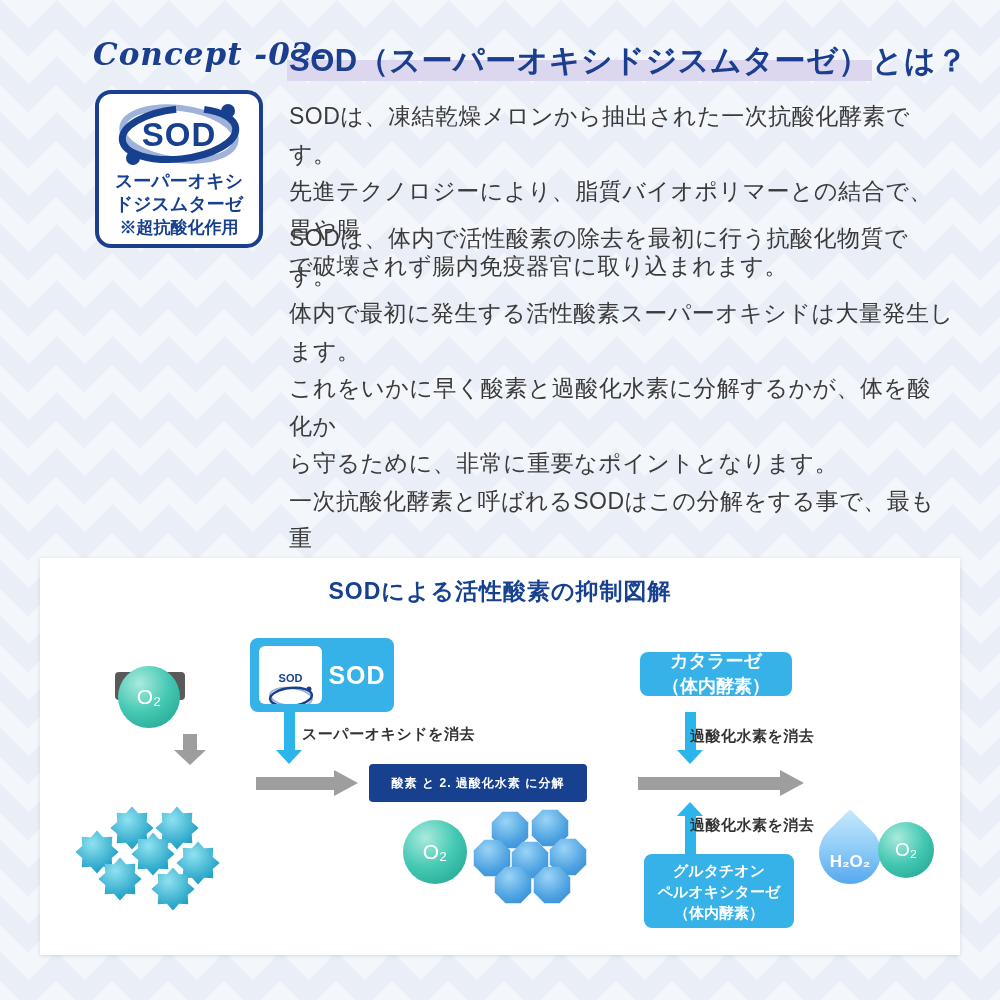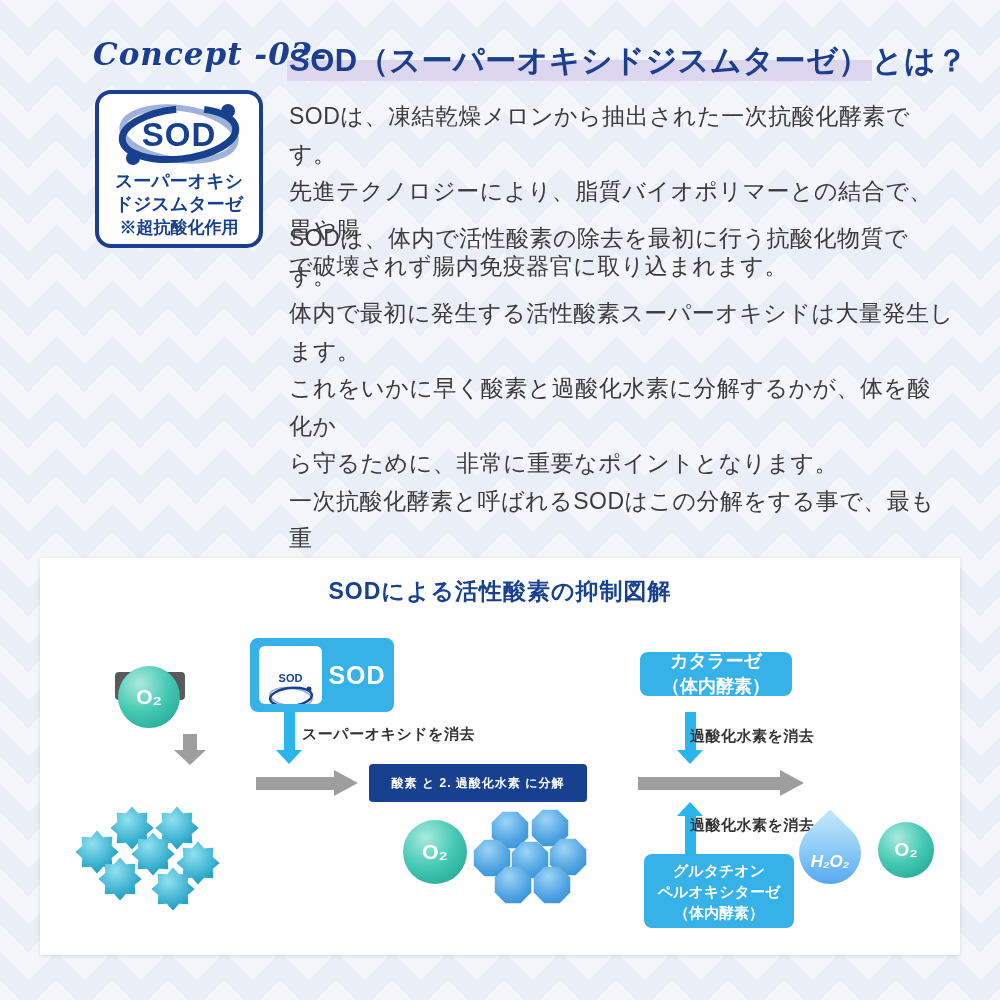--- a/index.html
+++ b/index.html
@@ -36,21 +36,21 @@
   .panel{left:40px;top:558px;width:920px;height:397px;background:#fff;box-shadow:0 1px 4px rgba(0,0,0,0.12);}
   .panel .dtitle{position:absolute;left:0;right:0;top:18px;text-align:center;font-size:23px;font-weight:bold;color:#17418f;letter-spacing:1px;}
   .navybox{position:absolute;background:#17418f;border-radius:4px;color:#fff;font-weight:bold;
     display:flex;align-items:center;justify-content:center;font-size:19px;letter-spacing:1px;}
   .bluebox{position:absolute;background:#36b2e8;border-radius:8px;color:#fff;font-weight:bold;
     display:flex;align-items:center;justify-content:center;text-align:center;white-space:pre-line;}
   .graylabel{position:absolute;background:#595959;border-radius:4px;color:#fff;font-weight:bold;
     display:flex;align-items:center;justify-content:center;font-size:18px;letter-spacing:2px;margin-top:40px;}
   .sphere{position:absolute;border-radius:50%;
     background:radial-gradient(circle at 35% 28%,#aaeadd,#45c9b4 48%,#1fa38e 95%);
-    display:flex;align-items:center;justify-content:center;color:#fff;font-weight:bold;}
+    display:flex;align-items:center;justify-content:center;color:#fff;font-weight:normal;}
   .arrlabel{position:absolute;font-size:15px;font-weight:bold;color:#333;white-space:nowrap;letter-spacing:0.5px;}
   
   .arr-r{position:absolute;display:flex;align-items:center;}
   .arr-r .sh{height:13px;background:#9e9e9e;flex:1;}
   .arr-r .hd{width:0;height:0;border-top:13px solid transparent;border-bottom:13px solid transparent;border-left:24px solid #9e9e9e;}
   .arr-v{position:absolute;display:flex;flex-direction:column;align-items:center;}
   .arr-v .sh{width:11px;background:#2cb5ea;flex:1;}
   .arr-v .hd-d{width:0;height:0;border-left:13px solid transparent;border-right:13px solid transparent;border-top:14px solid #2cb5ea;}
   .arr-v .hd-u{width:0;height:0;border-left:13px solid transparent;border-right:13px solid transparent;border-bottom:14px solid #2cb5ea;}
   .arr-v.gray .sh{width:14px;background:#9e9e9e;}
@@ -165,21 +165,21 @@
       </div>
     <div class="arrlabel" style="left:650px;top:258px;">過酸化水素を消去</div>
     <div class="bluebox" style="left:604px;top:296px;width:150px;height:74px;font-size:15px;line-height:21px;">グルタチオン
 ペルオキシターゼ
 （体内酵素）</div>
 
     <div id="superoxide-cluster"></div>
     <div class="sphere" style="left:363px;top:262px;width:64px;height:64px;font-size:21px;">O₂</div>
     <div id="peroxide-cluster"></div>
 
-    <div class="dropwrap" style="left:744px;top:246px;font-style:italic;">
+    <div class="dropwrap" style="left:764px;top:246px;">
       <div class="drop"></div>
       <div class="droplabel">H₂O₂</div>
     </div>
     <div class="sphere" style="left:838px;top:264px;width:56px;height:56px;font-size:19px;">O₂</div>
   <div class="star" style="left: 34px; top: 271px; width: 46px; height: 46px; clip-path: polygon(50% 3%, 63.3% 17.9%, 83.2% 16.8%, 82.1% 36.7%, 97% 50%, 82.1% 63.3%, 83.2% 83.2%, 63.3% 82.1%, 50% 97%, 36.7% 82.1%, 16.8% 83.2%, 17.9% 63.3%, 3% 50%, 17.9% 36.7%, 16.8% 16.8%, 36.7% 17.9%);"></div>
       <div class="star" style="left: 69px; top: 247px; width: 46px; height: 46px; clip-path: polygon(50% 3%, 63.3% 17.9%, 83.2% 16.8%, 82.1% 36.7%, 97% 50%, 82.1% 63.3%, 83.2% 83.2%, 63.3% 82.1%, 50% 97%, 36.7% 82.1%, 16.8% 83.2%, 17.9% 63.3%, 3% 50%, 17.9% 36.7%, 16.8% 16.8%, 36.7% 17.9%);"></div>
       <div class="star" style="left: 114px; top: 247px; width: 46px; height: 46px; clip-path: polygon(50% 3%, 63.3% 17.9%, 83.2% 16.8%, 82.1% 36.7%, 97% 50%, 82.1% 63.3%, 83.2% 83.2%, 63.3% 82.1%, 50% 97%, 36.7% 82.1%, 16.8% 83.2%, 17.9% 63.3%, 3% 50%, 17.9% 36.7%, 16.8% 16.8%, 36.7% 17.9%);"></div>
       <div class="star" style="left: 90px; top: 273px; width: 46px; height: 46px; clip-path: polygon(50% 3%, 63.3% 17.9%, 83.2% 16.8%, 82.1% 36.7%, 97% 50%, 82.1% 63.3%, 83.2% 83.2%, 63.3% 82.1%, 50% 97%, 36.7% 82.1%, 16.8% 83.2%, 17.9% 63.3%, 3% 50%, 17.9% 36.7%, 16.8% 16.8%, 36.7% 17.9%);"></div>
       <div class="star" style="left: 57px; top: 298px; width: 46px; height: 46px; clip-path: polygon(50% 3%, 63.3% 17.9%, 83.2% 16.8%, 82.1% 36.7%, 97% 50%, 82.1% 63.3%, 83.2% 83.2%, 63.3% 82.1%, 50% 97%, 36.7% 82.1%, 16.8% 83.2%, 17.9% 63.3%, 3% 50%, 17.9% 36.7%, 16.8% 16.8%, 36.7% 17.9%);"></div>
       <div class="star" style="left: 135px; top: 282px; width: 46px; height: 46px; clip-path: polygon(50% 3%, 63.3% 17.9%, 83.2% 16.8%, 82.1% 36.7%, 97% 50%, 82.1% 63.3%, 83.2% 83.2%, 63.3% 82.1%, 50% 97%, 36.7% 82.1%, 16.8% 83.2%, 17.9% 63.3%, 3% 50%, 17.9% 36.7%, 16.8% 16.8%, 36.7% 17.9%);"></div>

